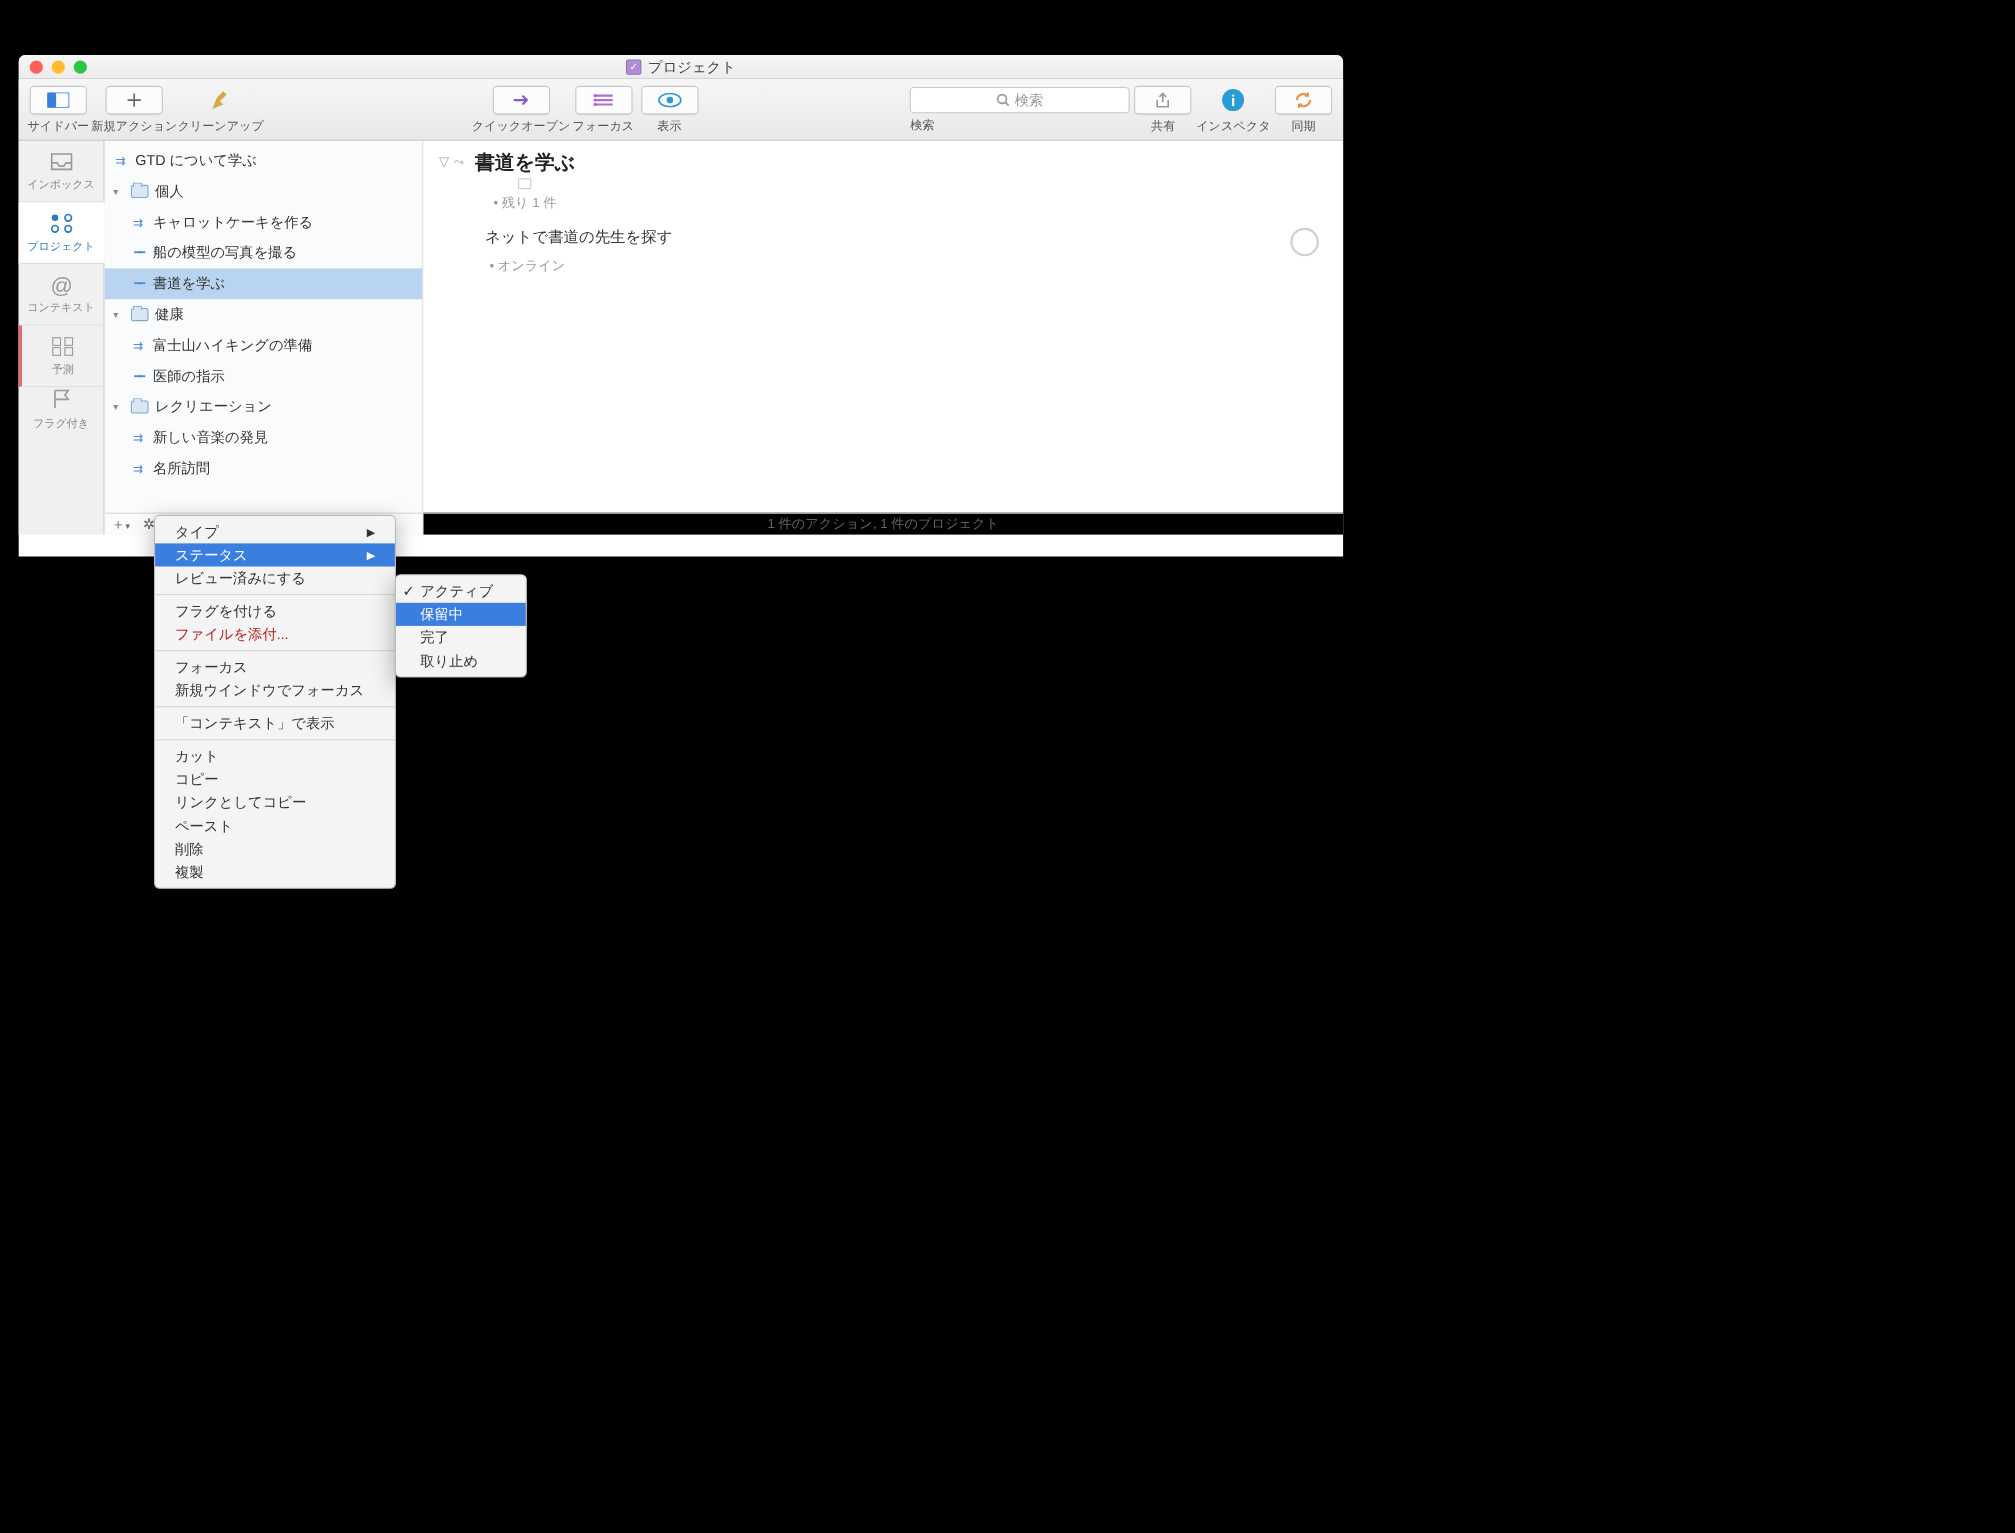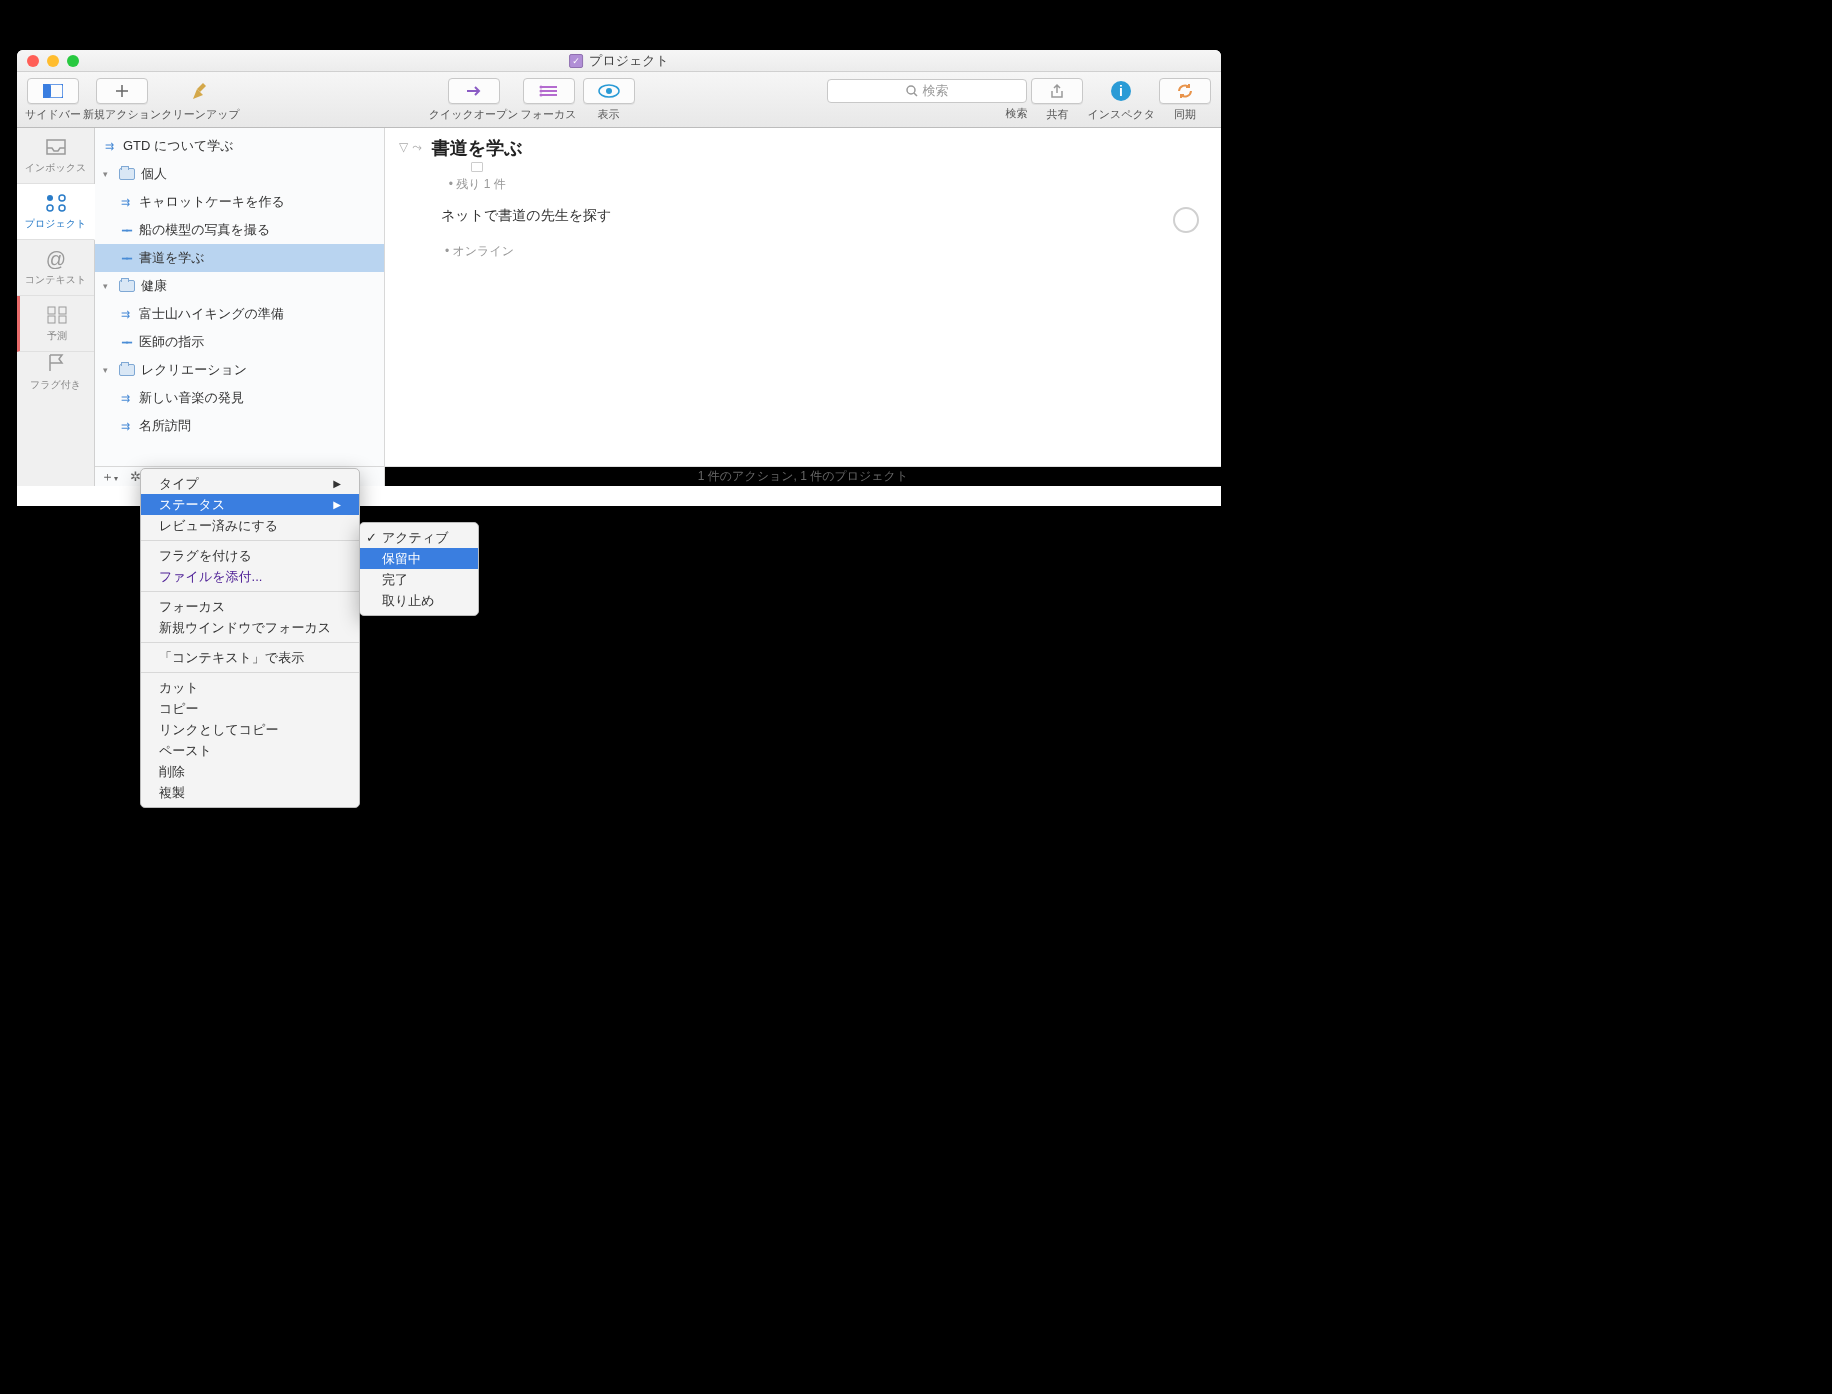--- a/index.html
+++ b/index.html
@@ -9,21 +9,21 @@
 .traffic { display: flex; gap: 8px; padding-left: 10px; }
 .tl { width: 12px; height: 12px; border-radius: 50%; }
 .tl.red { background: #ff5f57; } .tl.yel { background: #ffbd2e; } .tl.grn { background: #28c940; }
 .title-center { position: absolute; left: 50%; transform: translateX(-50%); display: flex; align-items: center; gap: 6px; font-size: 13px; color: #444; }
 .title-icon { width: 14px; height: 14px; background: #b18fd6; border: 1px solid #9070b0; border-radius: 2px; display: flex; align-items: center; justify-content: center; color: #fff; font-size: 9px; }
 .toolbar { height: 56px; background: linear-gradient(#f6f6f6,#e8e8e8); border-bottom: 1px solid #bcbcbc; display: flex; align-items: center; padding: 0 6px; }
 .tb-btn { display: flex; flex-direction: column; align-items: center; justify-content: center; min-width: 60px; height: 52px; font-size: 11px; color: #555; cursor: pointer; }
 .tb-btn .ico { width: 52px; height: 26px; background: #fcfcfc; border: 1px solid #c8c8c8; border-radius: 4px; display: flex; align-items: center; justify-content: center; margin-bottom: 3px; box-shadow: 0 1px 0 rgba(0,0,0,0.05); }
 .tb-btn.noframe .ico { background: transparent; border: none; box-shadow: none; }
 .tb-spacer { flex: 1; }
-.search-wrap { display: flex; flex-direction: column; align-items: flex-end; width: 200px; }
+.search-wrap { display: flex; flex-direction: column; align-items: flex-start; width: 200px; }
 .search-box { width: 200px; height: 24px; background: #fff; border: 1px solid #c8c8c8; border-radius: 4px; display: flex; align-items: center; justify-content: center; gap: 4px; color: #999; font-size: 13px; }
 .search-lbl { font-size: 11px; color: #555; margin-top: 3px; }
 .content { display: flex; height: 358px; }
 .perspective { width: 78px; background: #f0f0f0; border-right: 1px solid #d0d0d0; display: flex; flex-direction: column; position: relative; }
 .persp-item { height: 56px; display: flex; flex-direction: column; align-items: center; justify-content: center; font-size: 10px; color: #888; gap: 4px; cursor: pointer; border-bottom: 1px solid #e0e0e0; }
 .persp-item.active { background: #fff; border-right: 1px solid #fff; margin-right: -1px; color: #2a7cc8; }
 .persp-item .pico { width: 24px; height: 20px; display: flex; align-items: center; justify-content: center; color: #999; }
 .persp-item.active .pico { color: #2a7cc8; }
 .persp-item.forecast { border-left: 3px solid #e86b6b; }
 .persp-item.flagged .pico { height: 24px; }
@@ -45,27 +45,27 @@
 .sb-footer span { font-size: 13px; color: #666; cursor: pointer; }
 .main { flex: 1; display: flex; flex-direction: column; background: #fff; }
 .main-body { flex: 1; padding: 8px 14px; }
 .proj-header { display: flex; gap: 10px; margin-bottom: 4px; }
 .proj-header-icons { color: #aaa; font-size: 12px; padding-top: 4px; display: flex; gap: 4px; }
 .proj-title { font-size: 18px; font-weight: 700; color: #222; }
 .proj-sub { font-size: 12px; color: #999; display: flex; align-items: center; gap: 4px; margin-top: 2px; flex-direction: column; }
 .proj-sub .note-ico { width: 12px; height: 10px; border: 1px solid #ccc; border-radius: 1px; }
 .task-row { display: flex; align-items: flex-start; gap: 10px; padding: 10px 0 6px 42px; }
 .task-text { font-size: 14px; color: #333; font-family: Liberation Serif, serif; }
-.task-sub { font-size: 12px; color: #999; display: flex; align-items: center; gap: 4px; margin-top: 18px; }
+.task-sub { font-size: 12px; color: #999; display: flex; align-items: center; gap: 4px; margin-top: 8px; }
 .task-check { width: 26px; height: 26px; border: 2px solid #d0d0d0; border-radius: 50%; margin-left: auto; margin-right: 8px; }
 .status-bar { height: 20px; border-top: 1px solid #e0e0e0; display: flex; align-items: center; justify-content: center; font-size: 12px; color: #666; background: #000000; }
 
 .ctx-menu { position: absolute; left: 140px; top: 468px; width: 220px; background: #f4f4f4; border: 1px solid #bcbcbc; border-radius: 5px; box-shadow: 0 6px 20px rgba(0,0,0,0.3); padding: 4px 0; font-size: 13px; z-index: 10; }
 .ctx-item { height: 21px; display: flex; align-items: center; padding: 0 18px; color: #333; cursor: pointer; position: relative; }
-.ctx-item.disabled { color: #4c1d95; }
+.ctx-item.disabled { color: #b91c1c; }
 .ctx-item.hl { background: #3a7ee0; color: #fff; }
 .ctx-item .arrow { margin-left: auto; font-size: 10px; }
 .ctx-sep { height: 1px; background: #d8d8d8; margin: 4px 0; }
 .submenu { position: absolute; left: 359px; top: 522px; width: 120px; background: #f4f4f4; border: 1px solid #bcbcbc; border-radius: 5px; box-shadow: 0 6px 20px rgba(0,0,0,0.3); padding: 4px 0; font-size: 13px; z-index: 11; }
 .sub-item { height: 21px; display: flex; align-items: center; padding: 0 10px 0 22px; color: #333; position: relative; cursor: pointer; }
 .sub-item.hl { background: #3a7ee0; color: #fff; }
 .sub-item .chk { position: absolute; left: 6px; }
 
 svg { display: block; }
 </style>

